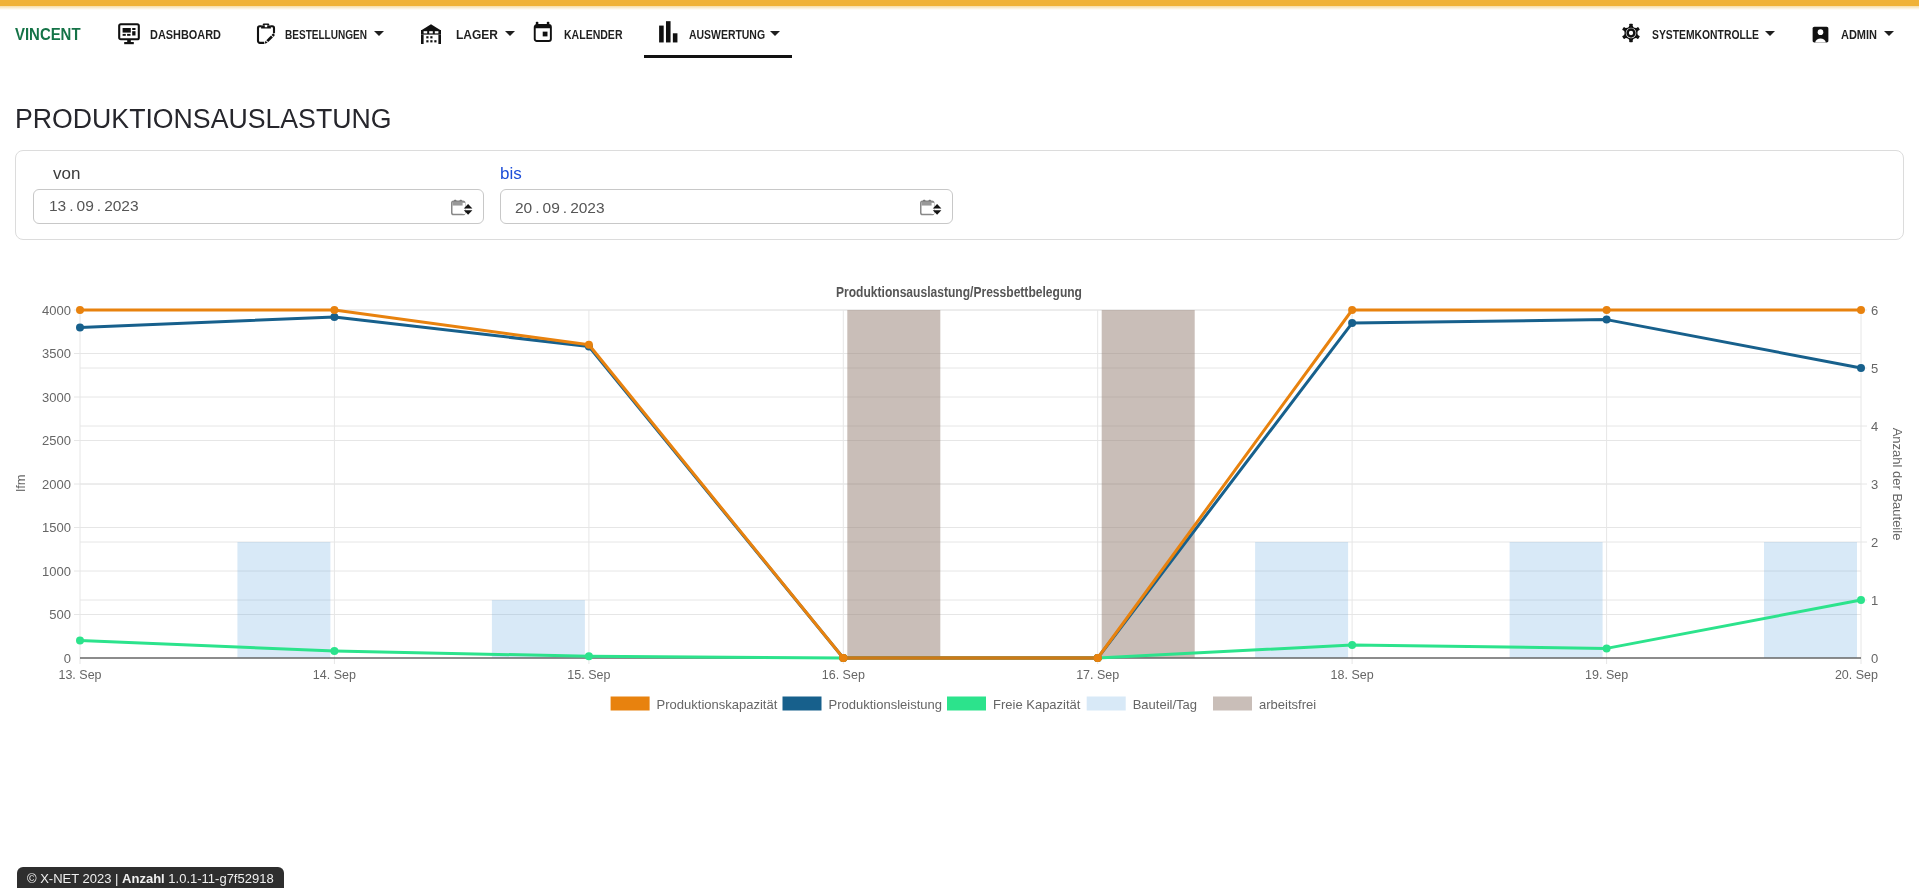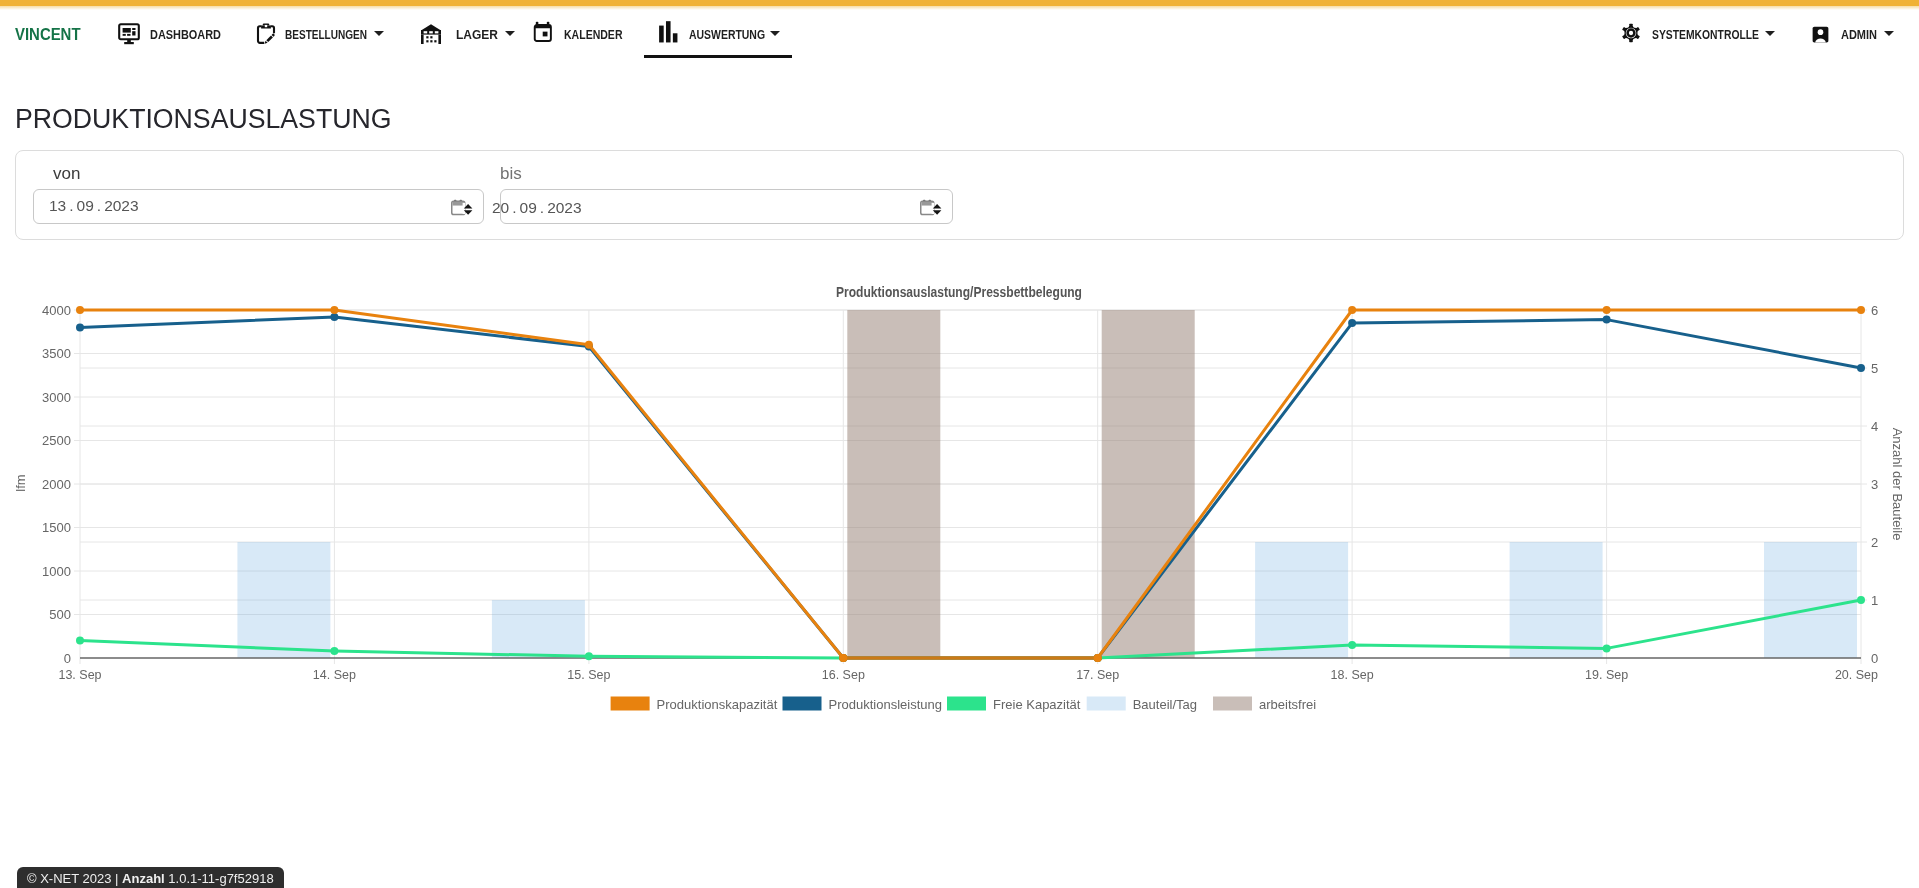--- a/index.html
+++ b/index.html
@@ -104,23 +104,23 @@
 <div class="abs" style="left:49px;top:197px;font-size:15.5px;color:#555;"><span>13</span><span style="margin:0 3px;">.</span><span>09</span><span style="margin:0 3px;">.</span><span>2023</span></div>
 <svg class="abs" style="left:451px;top:199px;" width="22" height="17" viewBox="0 0 22 16.5">
     <rect x="3" y="0.4" width="2.4" height="3.2" rx="0.8" fill="#666"></rect>
     <rect x="8.6" y="0.4" width="2.4" height="3.2" rx="0.8" fill="#666"></rect>
     <rect x="0.75" y="1.9" width="13" height="13.4" rx="1.8" fill="#fff" stroke="#888" stroke-width="1.5"></rect>
     <rect x="1.5" y="2.7" width="11.6" height="3.6" fill="#999"></rect>
     <rect x="11.6" y="3.6" width="2.6" height="11.2" fill="#fff"></rect>
     <polygon points="12.8,9.3 21.4,9.3 17.1,4.7" fill="#151515"></polygon>
     <polygon points="12.8,10.9 21.4,10.9 17.1,15.5" fill="#151515"></polygon>
   </svg>
-<div class="abs" style="left:500px;top:164px;font-size:17px;color:#737373;">bis</div>
+<div class="abs" style="left:500px;top:164px;font-size:17px;color:#1d4ed8;">bis</div>
 <div class="abs" style="left:500px;top:189px;width:453px;height:35px;border:1px solid #c8c8c8;border-radius:6px;background:#fff;"></div>
-<div class="abs" style="left:492px;top:199px;font-size:15.5px;color:#555;"><span>20</span><span style="margin:0 3px;">.</span><span>09</span><span style="margin:0 3px;">.</span><span>2023</span></div>
+<div class="abs" style="left:515px;top:199px;font-size:15.5px;color:#555;"><span>20</span><span style="margin:0 3px;">.</span><span>09</span><span style="margin:0 3px;">.</span><span>2023</span></div>
 <svg class="abs" style="left:920px;top:199px;" width="22" height="17" viewBox="0 0 22 16.5">
     <rect x="3" y="0.4" width="2.4" height="3.2" rx="0.8" fill="#666"></rect>
     <rect x="8.6" y="0.4" width="2.4" height="3.2" rx="0.8" fill="#666"></rect>
     <rect x="0.75" y="1.9" width="13" height="13.4" rx="1.8" fill="#fff" stroke="#888" stroke-width="1.5"></rect>
     <rect x="1.5" y="2.7" width="11.6" height="3.6" fill="#999"></rect>
     <rect x="11.6" y="3.6" width="2.6" height="11.2" fill="#fff"></rect>
     <polygon points="12.8,9.3 21.4,9.3 17.1,4.7" fill="#151515"></polygon>
     <polygon points="12.8,10.9 21.4,10.9 17.1,15.5" fill="#151515"></polygon>
   </svg>
 <svg class="abs" style="left:0;top:270px;" width="1919" height="460" viewBox="0 0 1919 460" font-family="Liberation Sans, sans-serif">

